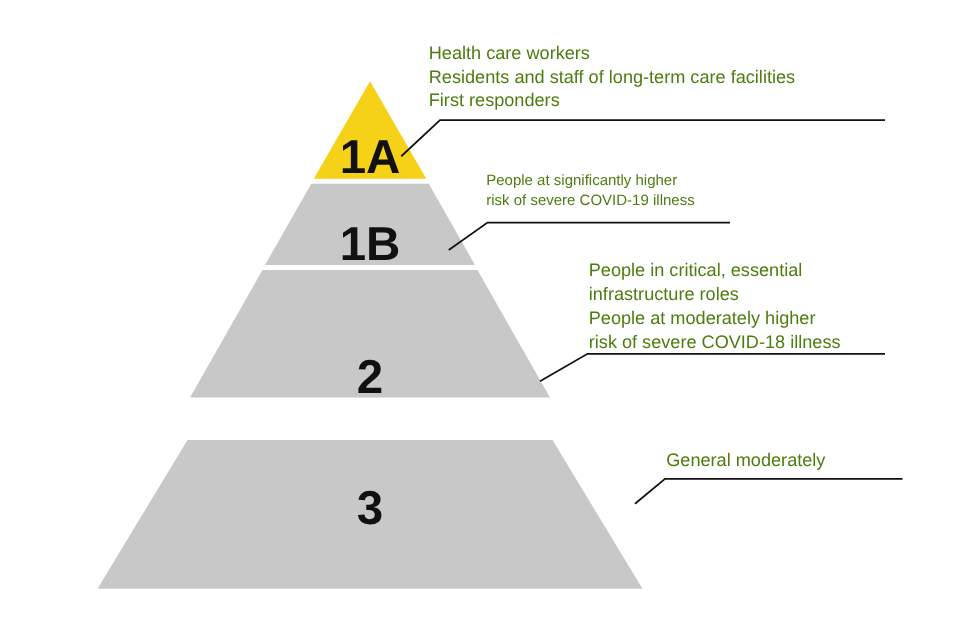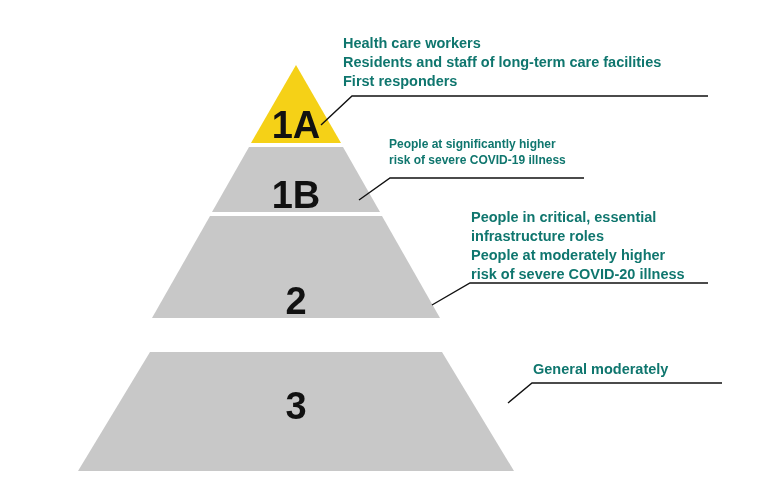--- a/index.html
+++ b/index.html
@@ -30,22 +30,22 @@
     text-anchor: middle;
   }
   .callout-line {
     stroke: #111111;
     stroke-width: 1.4;
     fill: none;
   }
   .annotation {
     position: absolute;
     font-family: "Liberation Sans", sans-serif;
-    font-weight: bold;
-    color: #0f766e;
+    font-weight: normal;
+    color: #4d7c0f;
     line-height: 1.32;
     white-space: pre-line;
   }
   .ann-1a { left: 343px; top: 34px;  font-size: 14.5px; }
   .ann-1b { left: 389px; top: 137px; font-size: 12px; }
   .ann-2  { left: 471px; top: 208px; font-size: 14.5px; }
   .ann-3  { left: 533px; top: 360px; font-size: 14.5px; }
 </style>
 </head>
 <body>
@@ -75,17 +75,17 @@
   <div class="annotation ann-1a">Health care workers
 Residents and staff of long-term care facilities
 First responders</div>
 
   <div class="annotation ann-1b">People at significantly higher
 risk of severe COVID-19 illness</div>
 
   <div class="annotation ann-2">People in critical, essential
 infrastructure roles
 People at moderately higher
-risk of severe COVID-20 illness</div>
+risk of severe COVID-18 illness</div>
 
   <div class="annotation ann-3">General moderately</div>
 
 </div>
 
 </body></html>

